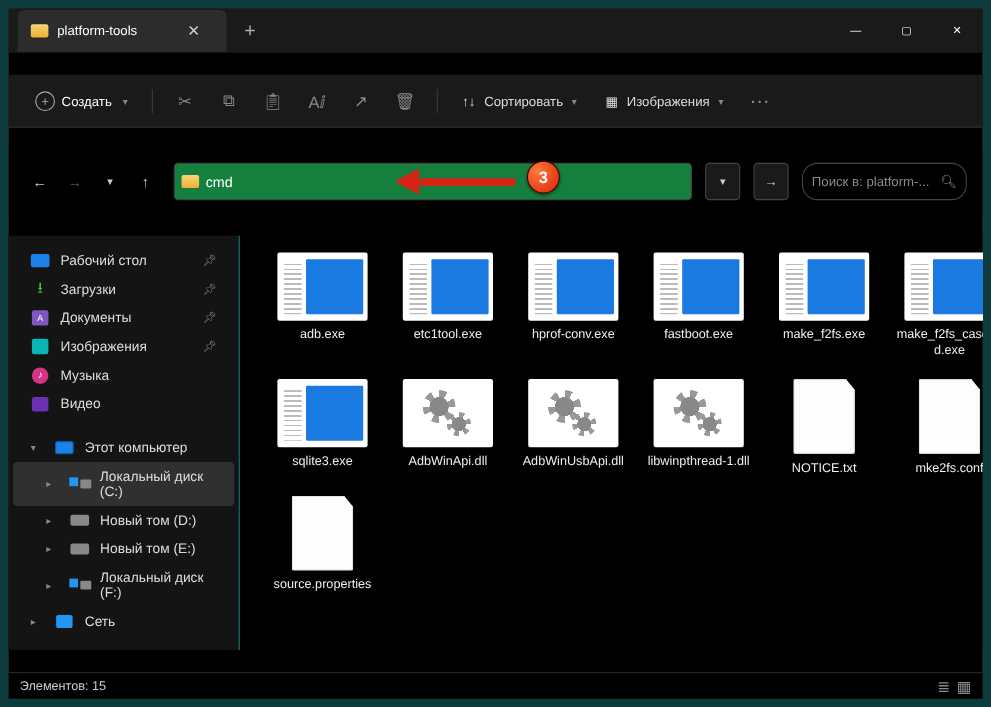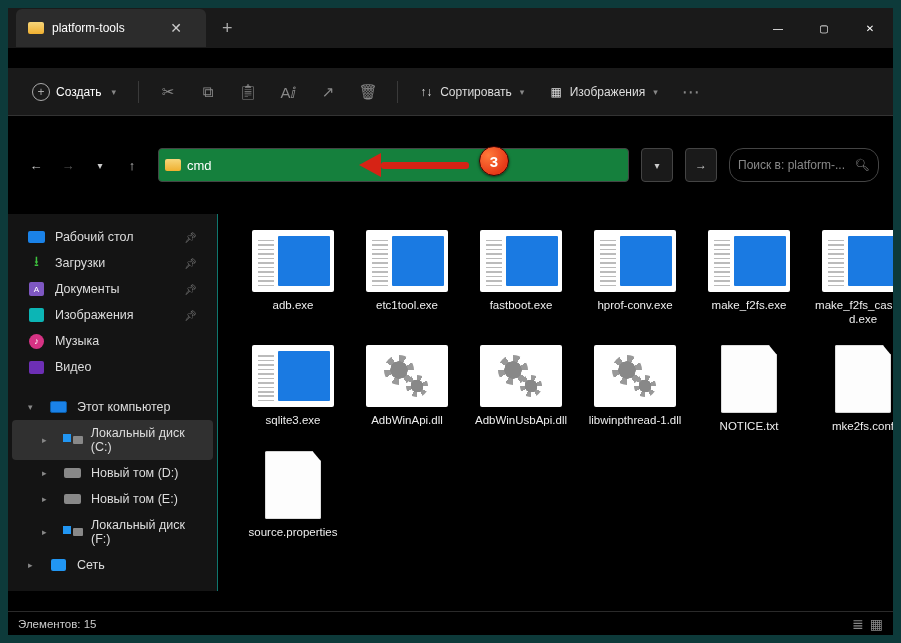--- a/index.html
+++ b/index.html
@@ -356,25 +356,25 @@
           <div class="file">
             <div class="thumb exe"></div>
             <div class="fname">adb.exe</div>
           </div>
           <div class="file">
             <div class="thumb exe"></div>
             <div class="fname">etc1tool.exe</div>
           </div>
           <div class="file">
             <div class="thumb exe"></div>
+            <div class="fname">hprof-conv.exe</div>
+          </div>
+          <div class="file">
+            <div class="thumb exe"></div>
             <div class="fname">fastboot.exe</div>
-          </div>
-          <div class="file">
-            <div class="thumb exe"></div>
-            <div class="fname">hprof-conv.exe</div>
           </div>
           <div class="file">
             <div class="thumb exe"></div>
             <div class="fname">make_f2fs.exe</div>
           </div>
           <div class="file">
             <div class="thumb exe"></div>
             <div class="fname">make_f2fs_casefold.exe</div>
           </div>
           <div class="file">

